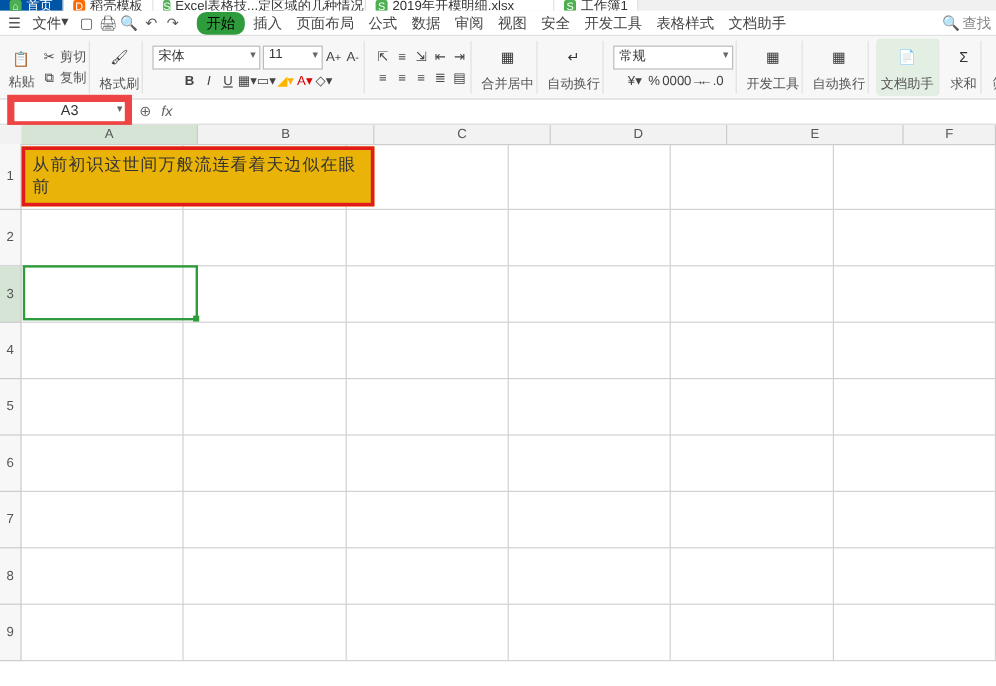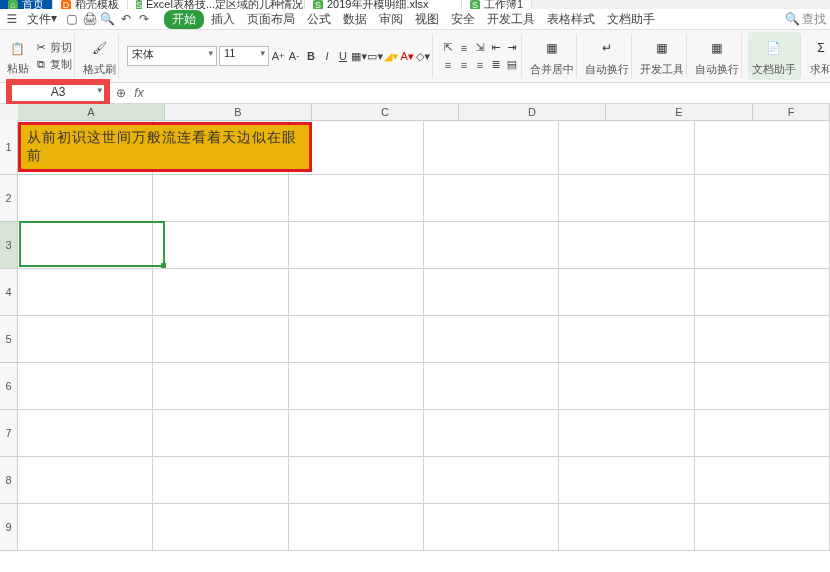--- a/index.html
+++ b/index.html
@@ -5,21 +5,21 @@
 html,body{margin:0;padding:0;width:830px;height:572px;background:#fff;font-family:"Microsoft YaHei",SimSun,Arial,sans-serif;font-size:12px;color:#333;overflow:hidden}
 
 .tabs{height:9px;overflow:hidden;display:flex;align-items:flex-end;background:#f0f0f0;font-size:11px}
 .tab{height:9px;padding:0 8px;display:flex;align-items:center;gap:4px;background:#fff;border-right:1px solid #ddd;white-space:nowrap;overflow:hidden}
 .tab.active{background:#0054a6;color:#fff}
 .tab .sq{width:10px;height:10px;font-size:9px;display:flex;align-items:center;justify-content:center;background:#4caf50;color:#fff;border-radius:2px}
 .tab .sq.o{background:#ff6a00}
 
 .menurow{height:20px;background:#fff;display:flex;align-items:center;padding:0 4px;border-bottom:1px solid #e0e0e0;gap:2px}
 .menubtn{height:16px;display:flex;align-items:flex-start;padding:0 5px;font-size:12px;color:#444}
-.pill{background:#2e9b3d;color:#ffffff;border-radius:8px;padding:1px 8px;font-size:12px}
+.pill{background:#2e9b3d;color:#000000;border-radius:8px;padding:1px 8px;font-size:12px}
 .iconbtn{width:16px;height:16px;display:flex;align-items:center;justify-content:center;color:#555}
 .qfind{margin-left:auto;color:#888;display:flex;align-items:center;gap:2px}
 
 .ribbon{height:48px;background:#f7f7f7;border-bottom:1px solid #d9d9d9;display:flex;align-items:center;padding:2px 4px;gap:6px;overflow:hidden}
 .grp{display:flex;flex-direction:column;align-items:center;gap:2px;padding:0 2px;border-right:1px solid #e0e0e0;height:44px;justify-content:center}
 .grp:last-child{border-right:none}
 .row{display:flex;align-items:center;gap:2px}
 .lbl{font-size:11px;color:#555;white-space:nowrap}
 .big{width:24px;height:24px;display:flex;align-items:center;justify-content:center}
 .sel{height:18px;border:1px solid #bbb;background:#fff;font-size:11px;padding:0 14px 0 4px;position:relative}
@@ -121,21 +121,21 @@
             <span class="sq12">⧉</span>
             <span class="lbl">复制</span>
           </span>
       </div>
     </div>
   </div>
   <div class="grp">
     <span class="big">🖌</span>
     <span class="lbl">格式刷</span>
   </div>
-  <div class="grp" style="flex-direction:row;gap:3px">
+  <div class="grp" style="flex-direction:column;gap:3px">
     <div class="row">
       <div class="sel" style="width:70px">宋体</div>
       <div class="sel" style="width:30px">11</div>
       <span class="sq12">A<sup>+</sup></span>
       <span class="sq12">A<sup>-</sup></span>
     </div>
     <div class="row">
       <span class="sq12" style="font-weight:bold">B</span>
       <span class="sq12" style="font-style:italic">I</span>
       <span class="sq12" style="text-decoration:underline">U</span>
@@ -162,20 +162,32 @@
       <span class="sq12">▤</span>
     </div>
   </div>
   <div class="grp">
     <span class="big">▦</span>
     <span class="lbl">合并居中</span>
   </div>
   <div class="grp">
     <span class="big">↵</span>
     <span class="lbl">自动换行</span>
+  </div>
+  <div class="grp" style="flex-direction:column;gap:3px">
+    <div class="row">
+        <div class="sel" style="width:80px">常规</div>
+      </div>
+    <div class="row">
+      <span class="sq12">¥▾</span>
+      <span class="sq12">%</span>
+      <span class="sq12">000</span>
+      <span class="sq12">.0→</span>
+      <span class="sq12">←.0</span>
+    </div>
   </div>
   <div class="grp">
     <span class="big">▦</span>
     <span class="lbl">开发工具</span>
   </div>
   <div class="grp">
     <span class="big">▦</span>
     <span class="lbl">自动换行</span>
   </div>
   <div class="grp doc-asst">

